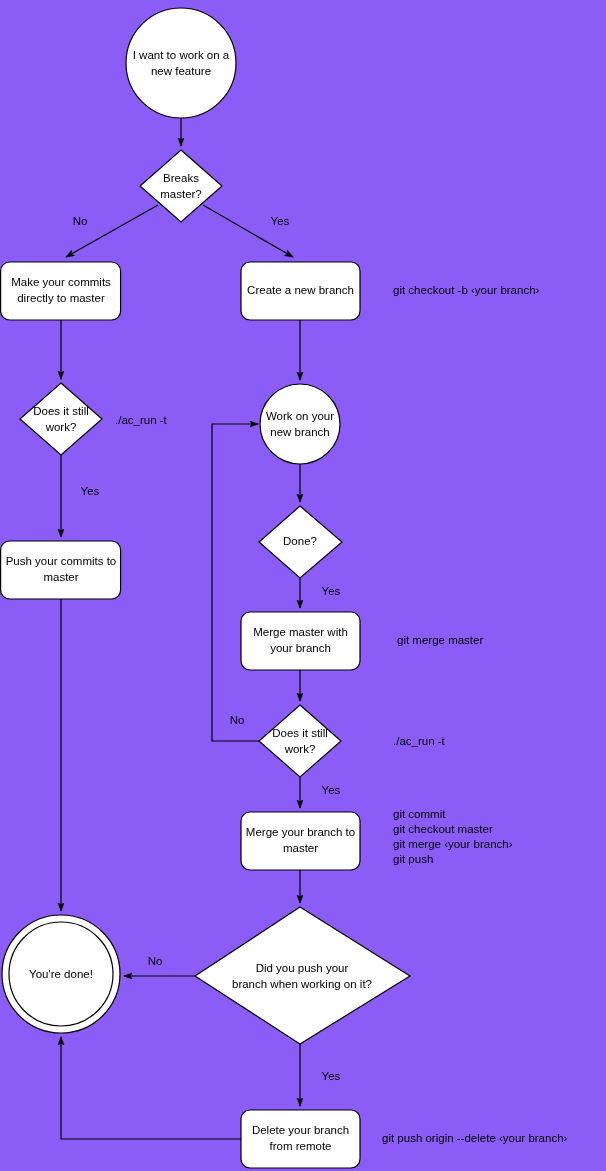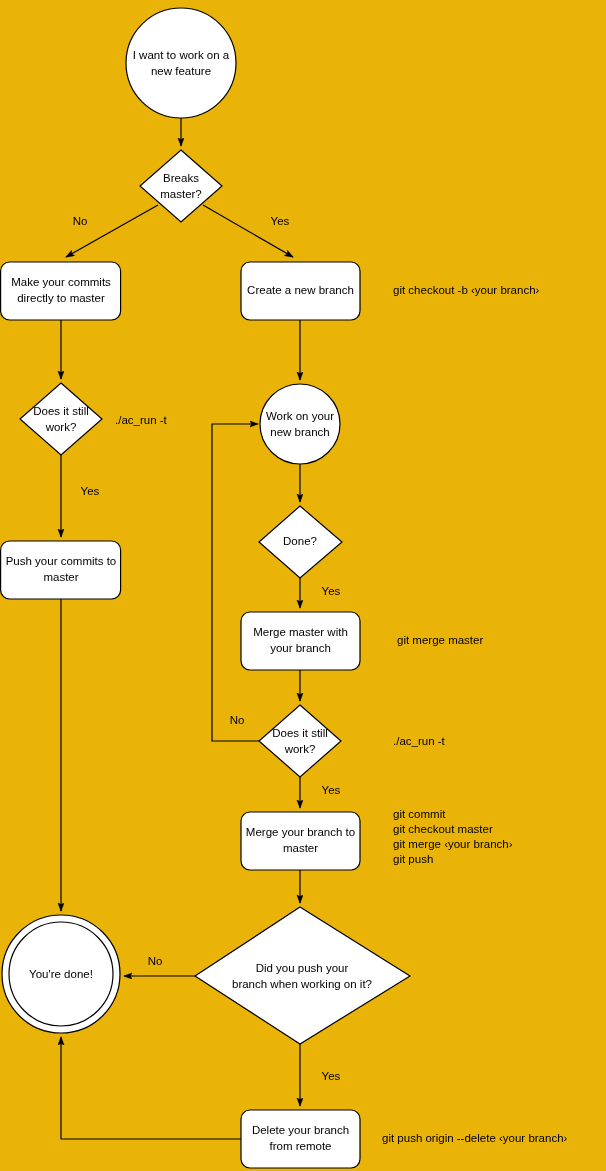--- a/index.html
+++ b/index.html
@@ -8,21 +8,21 @@
     padding: 0;
     background: #ffffff;
   }
   body {
     font-family: "Liberation Sans", sans-serif;
   }
   #canvas {
     position: relative;
     width: 606px;
     height: 1171px;
-    background: #eab308;
+    background: #8b5cf6;
     overflow: hidden;
   }
   #flow-svg {
     position: absolute;
     top: 0;
     left: 0;
     width: 606px;
     height: 1171px;
   }
   .node-shape {

